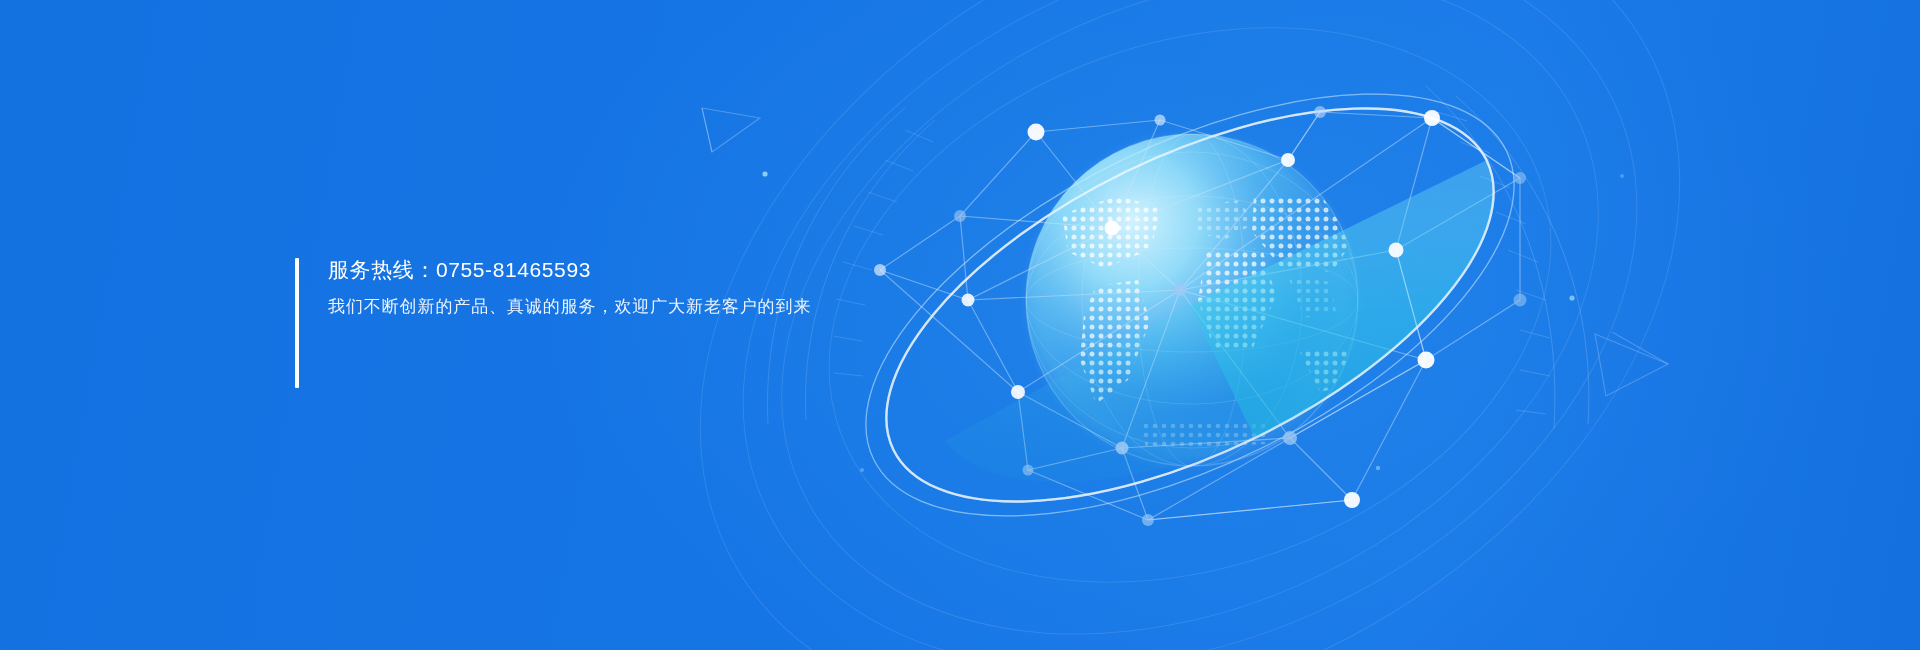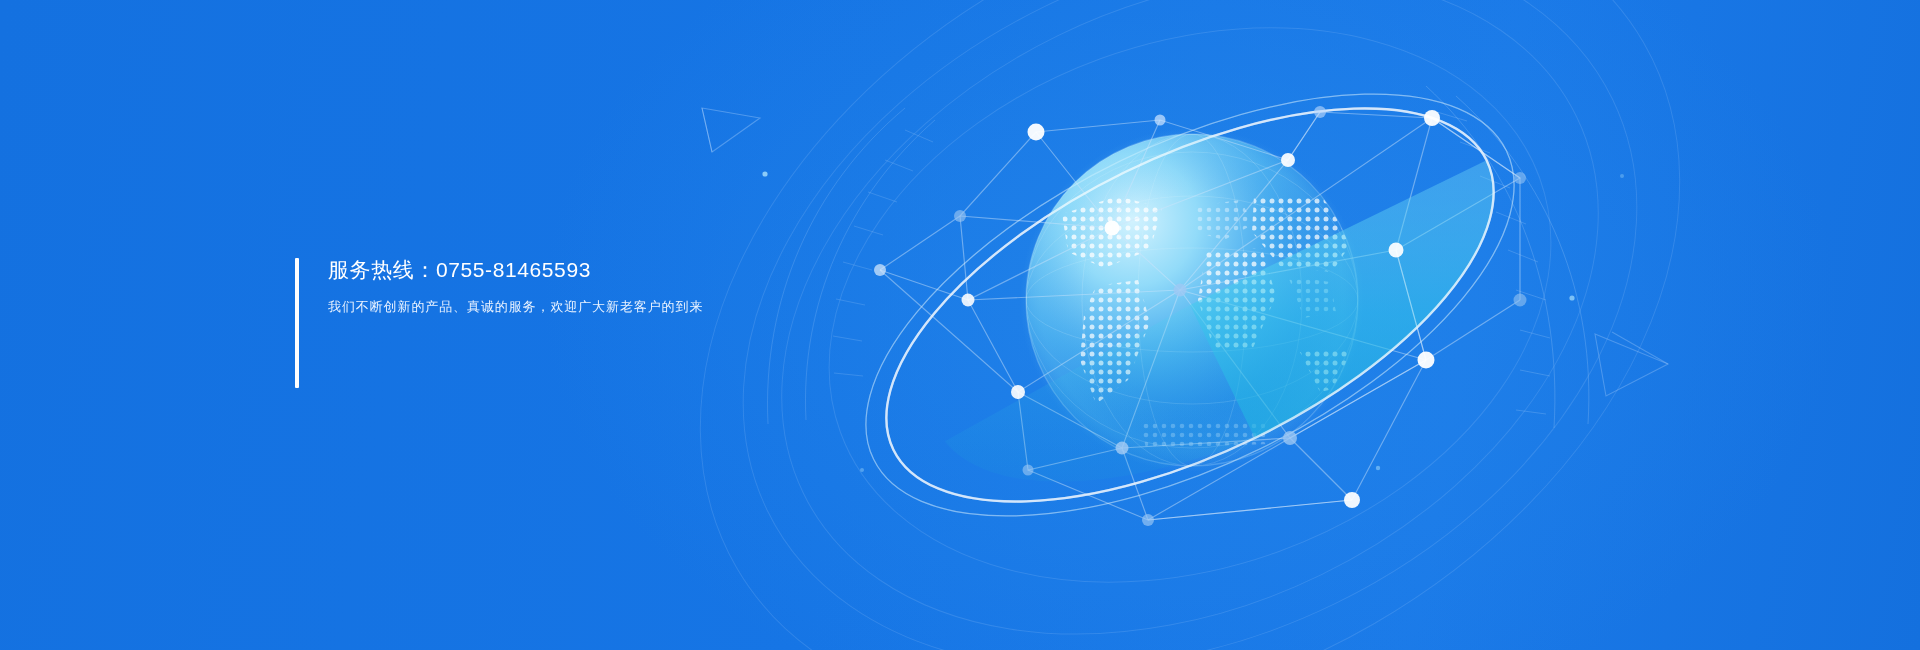--- a/index.html
+++ b/index.html
@@ -59,21 +59,21 @@
     margin-top: 7px;
     font-size: 45px;
     line-height: 56px;
     font-weight: bold;
     color: #ffffff;
     letter-spacing: 1.5px;
     white-space: nowrap;
   }
   #subtitle {
     margin-top: 9px;
-    font-size: 13px;
+    font-size: 17px;
     line-height: 26px;
     color: #eaf3ff;
     letter-spacing: 0.9px;
     white-space: nowrap;
     text-align: center;
   }
 </style>
 </head>
 <body>
 

